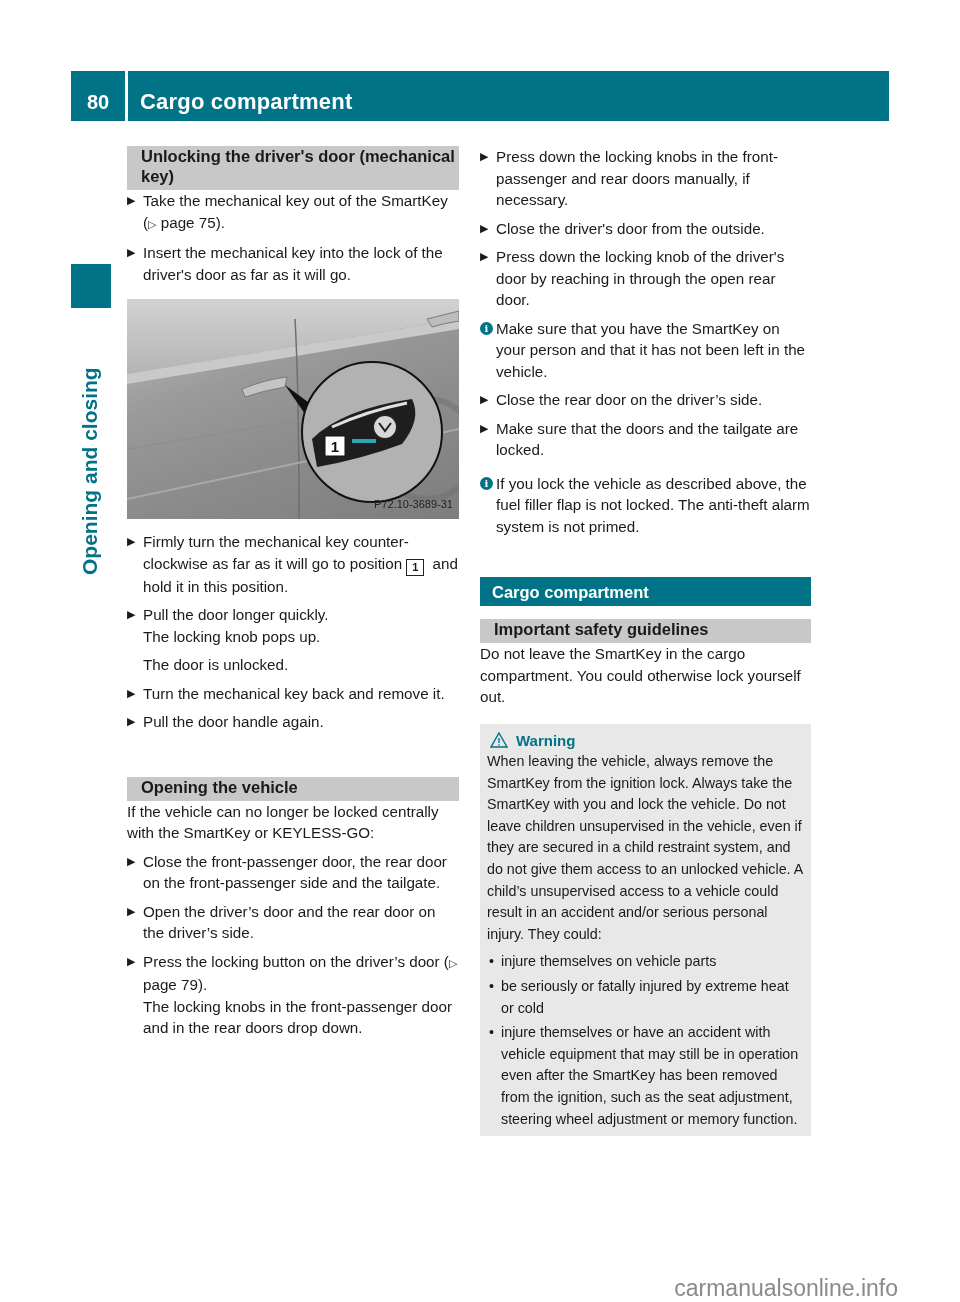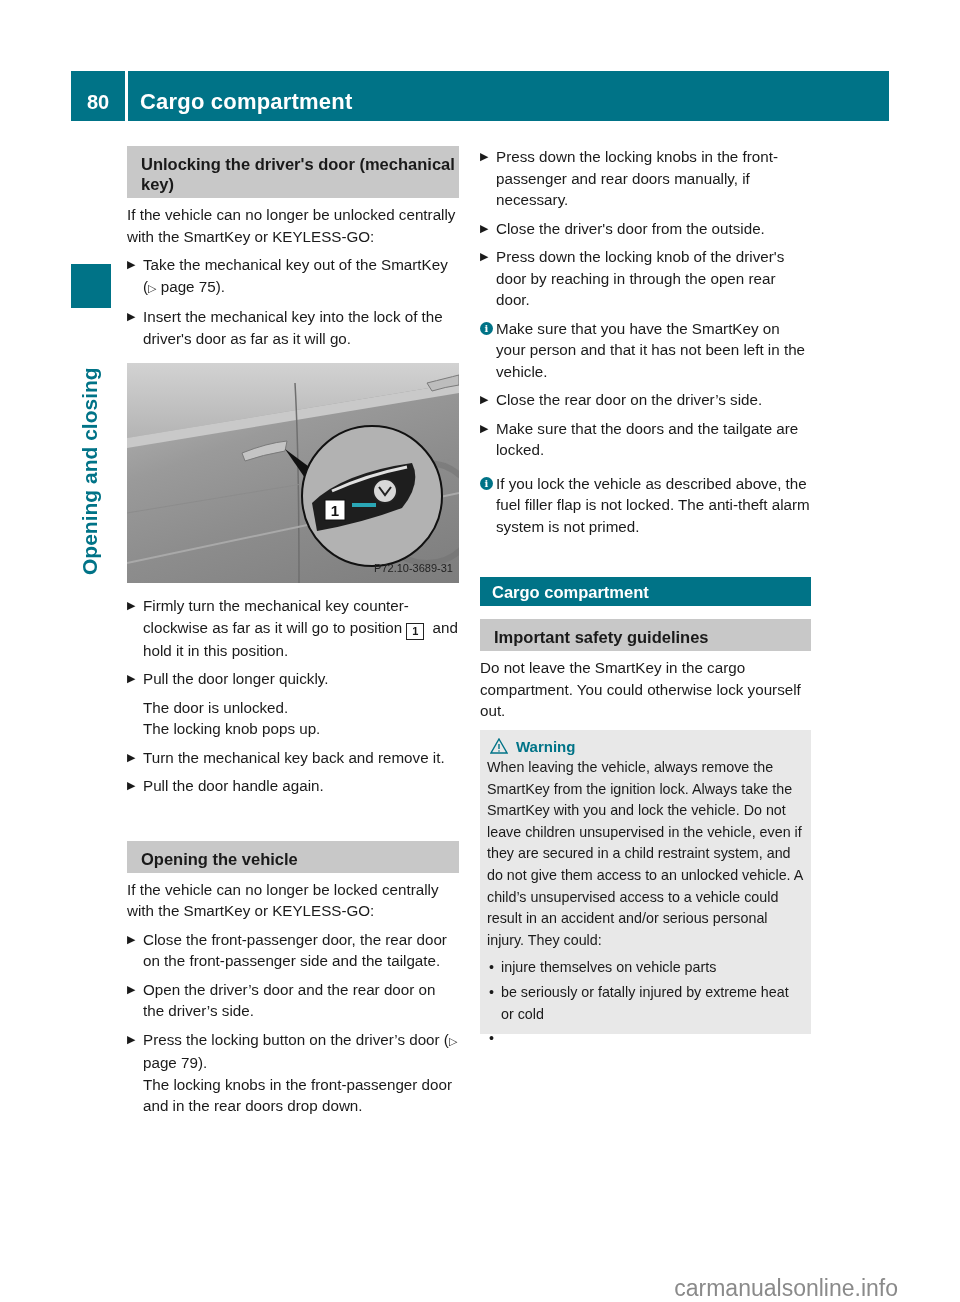--- a/index.html
+++ b/index.html
@@ -18,21 +18,21 @@
   
   .side-square { position: absolute; left: 71px; top: 264px; width: 40px; height: 44px; }
   .side-text { position: absolute; left: 72px; top: 575px; transform-origin: 0 0; transform: rotate(-90deg);
                color: #007387; font-weight: bold; font-size: 21px; white-space: nowrap; width: 260px; line-height: 36px; }
 
   
   .col { position: absolute; font-size: 15.2px; line-height: 21.5px; }
   .col-left { left: 127px; top: 146px; width: 332px; }
   .col-right { left: 480px; top: 146px; width: 331px; }
 
-  .h-grey { background: #c8c8c8; font-weight: bold; font-size: 16.5px; line-height: 20px; padding: 8px 0 4px 14px; margin-bottom: 6px; }
+  .h-grey { background: #c8c8c8; font-weight: bold; font-size: 16.5px; line-height: 20px; padding: 0 0 4px 14px; }
   .h-teal { background: #007387; color: #fff; font-weight: bold; font-size: 16.5px; line-height: 20px; padding: 5px 0 4px 12px; margin-bottom: 9px; }
   p { margin: 0 0 7px 0; }
   .step { position: relative; padding-left: 16px; margin: 0 0 7px 0; }
   .step .arrow { position: absolute; left: 0; top: 0; font-size: 11px; line-height: 21.5px; }
   .info { position: relative; padding-left: 16px; margin: 0 0 7px 0; }
   .info .i-icon { position: absolute; left: 0; top: 4px; width: 13px; height: 13px; border-radius: 50%; background: #007387; color: #fff;
                   font-size: 10px; line-height: 13px; text-align: center; font-weight: bold; font-family: "DejaVu Serif", serif; }
   .ref-tri { font-size: 11px; }
   .numbox { display: inline-block; border: 1px solid #222; width: 16px; height: 15px; line-height: 15px; text-align: center;
             font-size: 11px; font-weight: bold; margin-right: 4px; vertical-align: -2px; }
@@ -57,21 +57,20 @@
 </div>
 <div class="hdr-title teal">
   <span>Cargo compartment</span>
 </div>
 
 <div class="side-square teal"></div>
 <div class="side-text">Opening and closing</div>
 
 <div class="col col-left">
   <div class="h-grey">Unlocking the driver's door (mechanical key)</div>
-  <p>If the vehicle can no longer be unlocked centrally with the SmartKey or KEYLESS-GO:</p>
 
   <div class="step">
     <span class="arrow">▶</span>
     <span>Take the mechanical key out of the SmartKey (</span><span class="ref-tri">▷</span><span> page 75).</span>
   </div>
   <div class="step">
     <span class="arrow">▶</span>
     <span>Insert the mechanical key into the lock of the driver's door as far as it will go.</span>
   </div>
 
@@ -104,22 +103,22 @@
     <span class="caption">P72.10-3689-31</span>
   </div>
 
   <div class="step">
     <span class="arrow">▶</span>
     <span>Firmly turn the mechanical key counter-clockwise as far as it will go to position </span><span class="numbox">1</span><span> and hold it in this position.</span>
   </div>
   <div class="step">
     <span class="arrow">▶</span>
     <div>Pull the door longer quickly.</div>
+    <div>The locking knob pops up.</div>
     <div style="margin-top:7px">The door is unlocked.</div>
-    <div>The locking knob pops up.</div>
   </div>
   <div class="step">
     <span class="arrow">▶</span>
     <span>Turn the mechanical key back and remove it.</span>
   </div>
   <div class="step">
     <span class="arrow">▶</span>
     <span>Pull the door handle again.</span>
   </div>
 
@@ -171,37 +170,38 @@
     <span class="i-icon">i</span>
     <span>If you lock the vehicle as described above, the fuel filler flap is not locked. The anti-theft alarm system is not primed.</span>
   </div>
 
   <div style="height:33px"></div>
   <div class="h-teal">Cargo compartment</div>
   <div style="height:4px"></div>
   <div class="h-grey">Important safety guidelines</div>
   <p>Do not leave the SmartKey in the cargo compartment. You could otherwise lock yourself out.</p>
 
-  <div class="warnbox" style="margin-top:8px">
+  <div class="warnbox" style="margin-top:16px">
     <div class="warn-title">
       <svg class="tri" viewBox="0 0 18 16">
         <path d="M9 1 L17 15 L1 15 Z" fill="none" stroke="#007387" stroke-width="1.4"></path>
         <line x1="9" y1="6" x2="9" y2="11" stroke="#007387" stroke-width="1.4"></line>
         <circle cx="9" cy="13" r="0.8" fill="#007387"></circle>
       </svg>
       <span>Warning</span>
     </div>
     <div>When leaving the vehicle, always remove the SmartKey from the ignition lock. Always take the SmartKey with you and lock the vehicle. Do not leave children unsupervised in the vehicle, even if they are secured in a child restraint system, and do not give them access to an unlocked vehicle. A child’s unsupervised access to a vehicle could result in an accident and/or serious personal injury. They could:</div>
     <div class="bullet" style="margin-top:6px">
       <span class="dot">•</span>
       <span>injure themselves on vehicle parts</span>
     </div>
     <div class="bullet">
       <span class="dot">•</span>
       <span>be seriously or fatally injured by extreme heat or cold</span>
     </div>
     <div class="bullet">
       <span class="dot">•</span>
+      <span>injure themselves or have an accident with vehicle equipment that may still be in operation even after the SmartKey has been removed from the ignition, such as the seat adjustment, steering wheel adjustment or memory function.</span>
     </div>
   </div>
 </div>
 
 <div class="watermark">carmanualsonline.info</div>
 
 </body></html>

